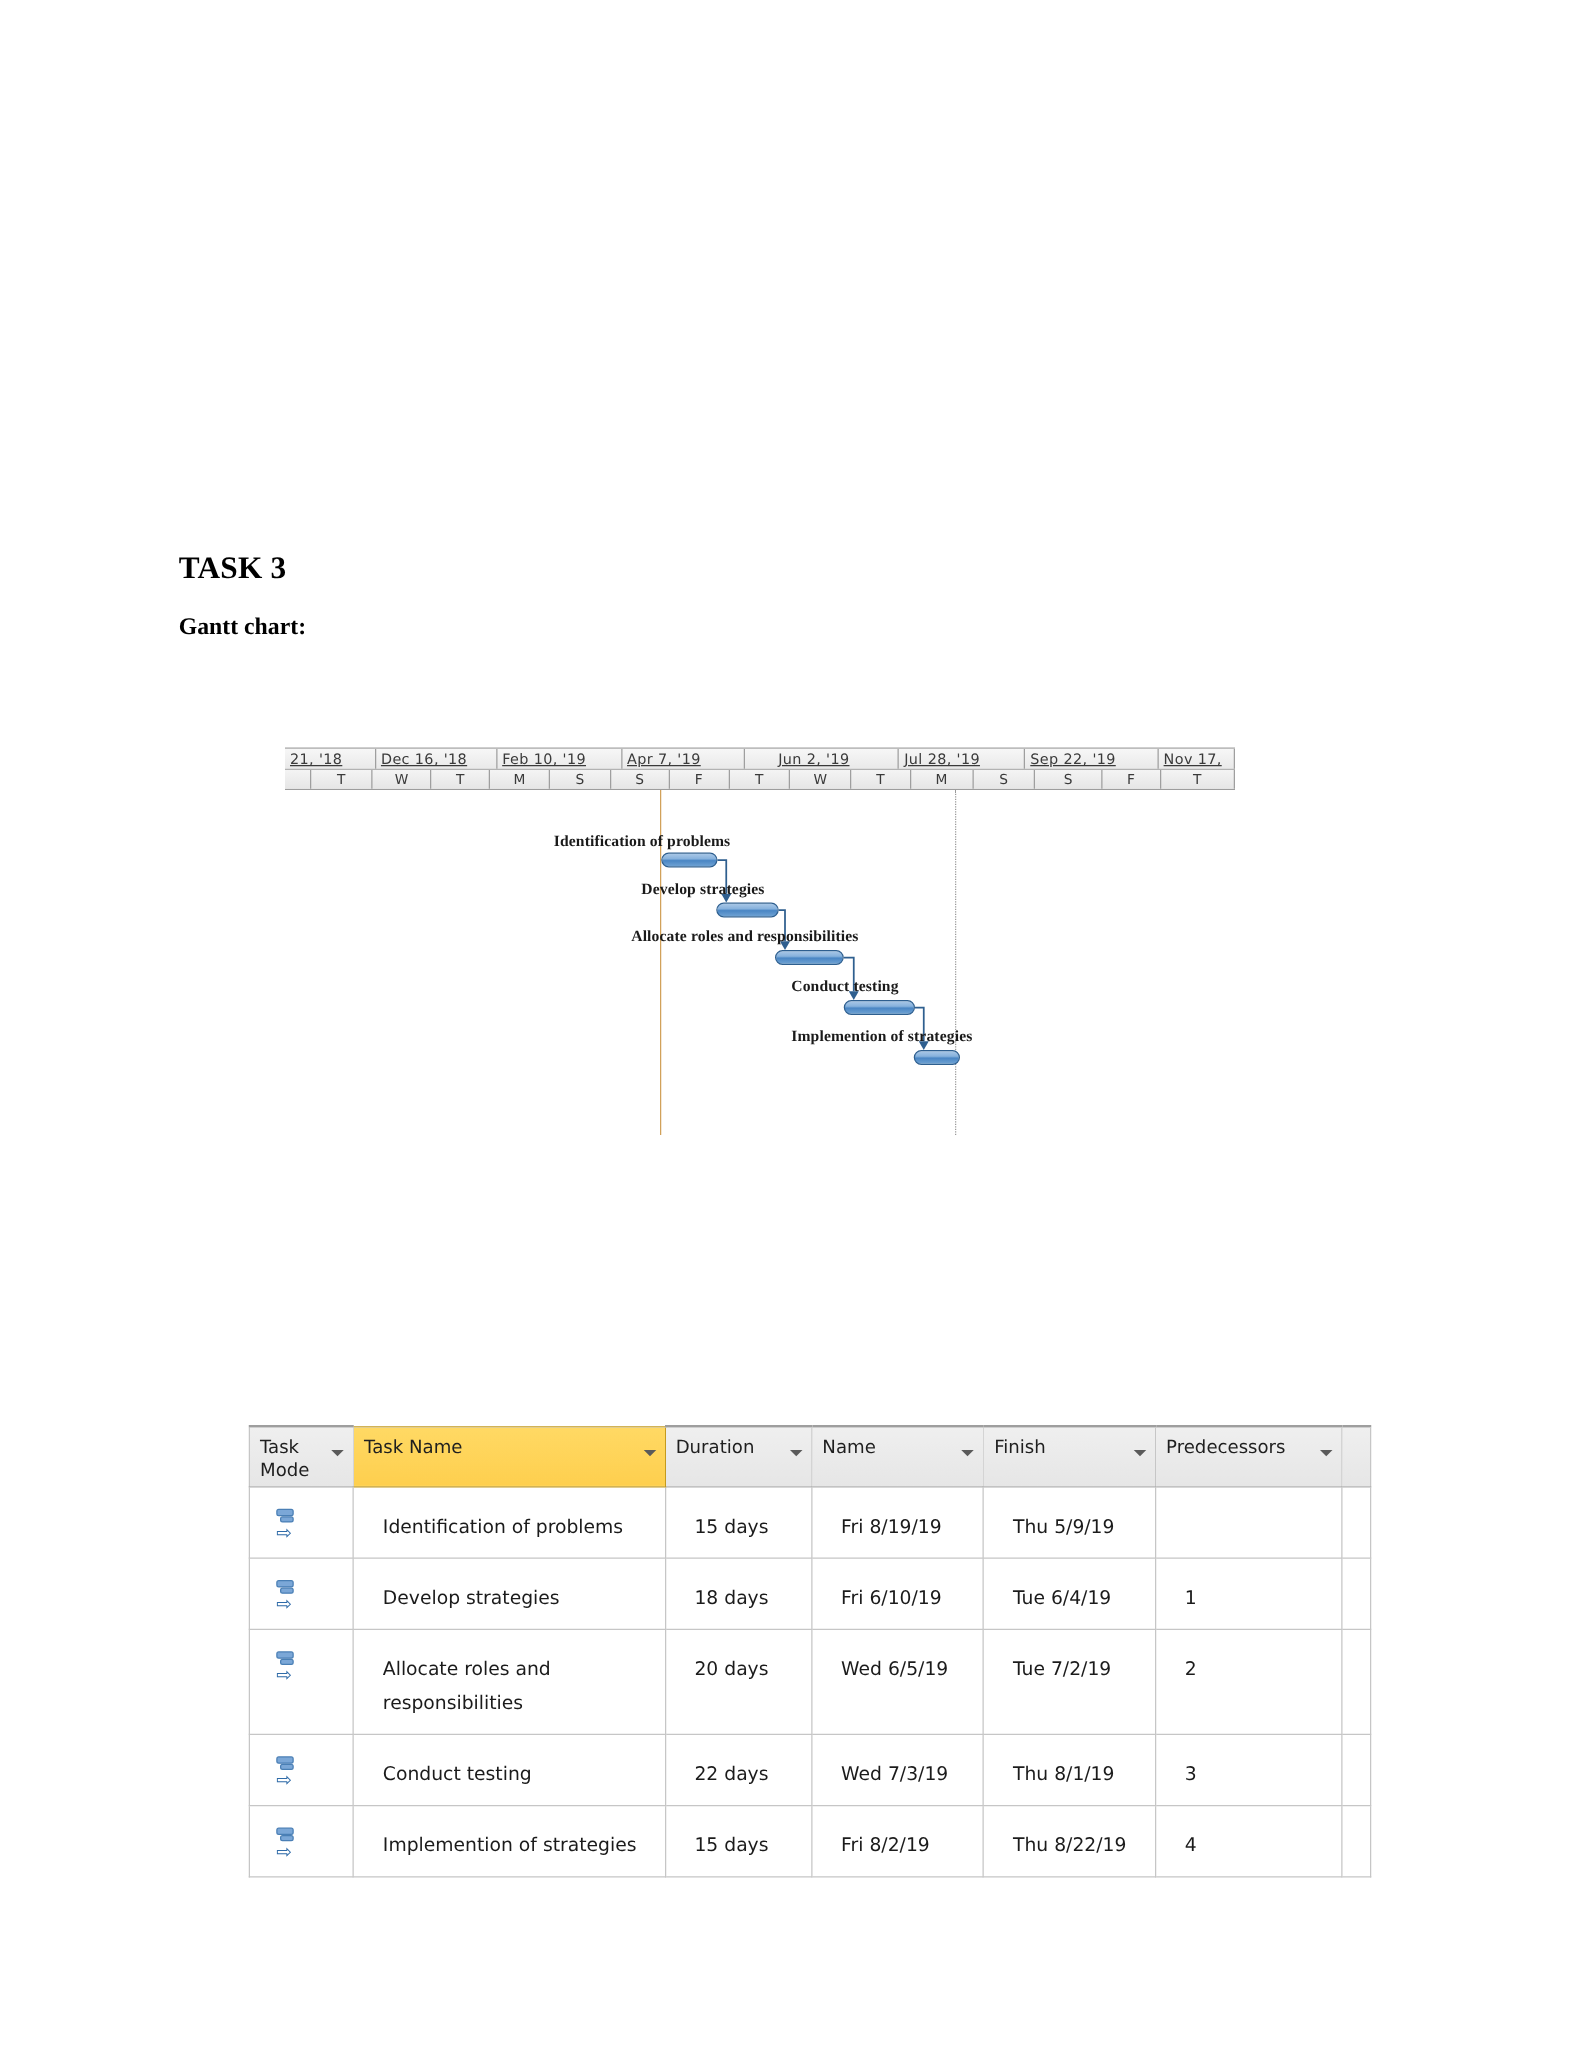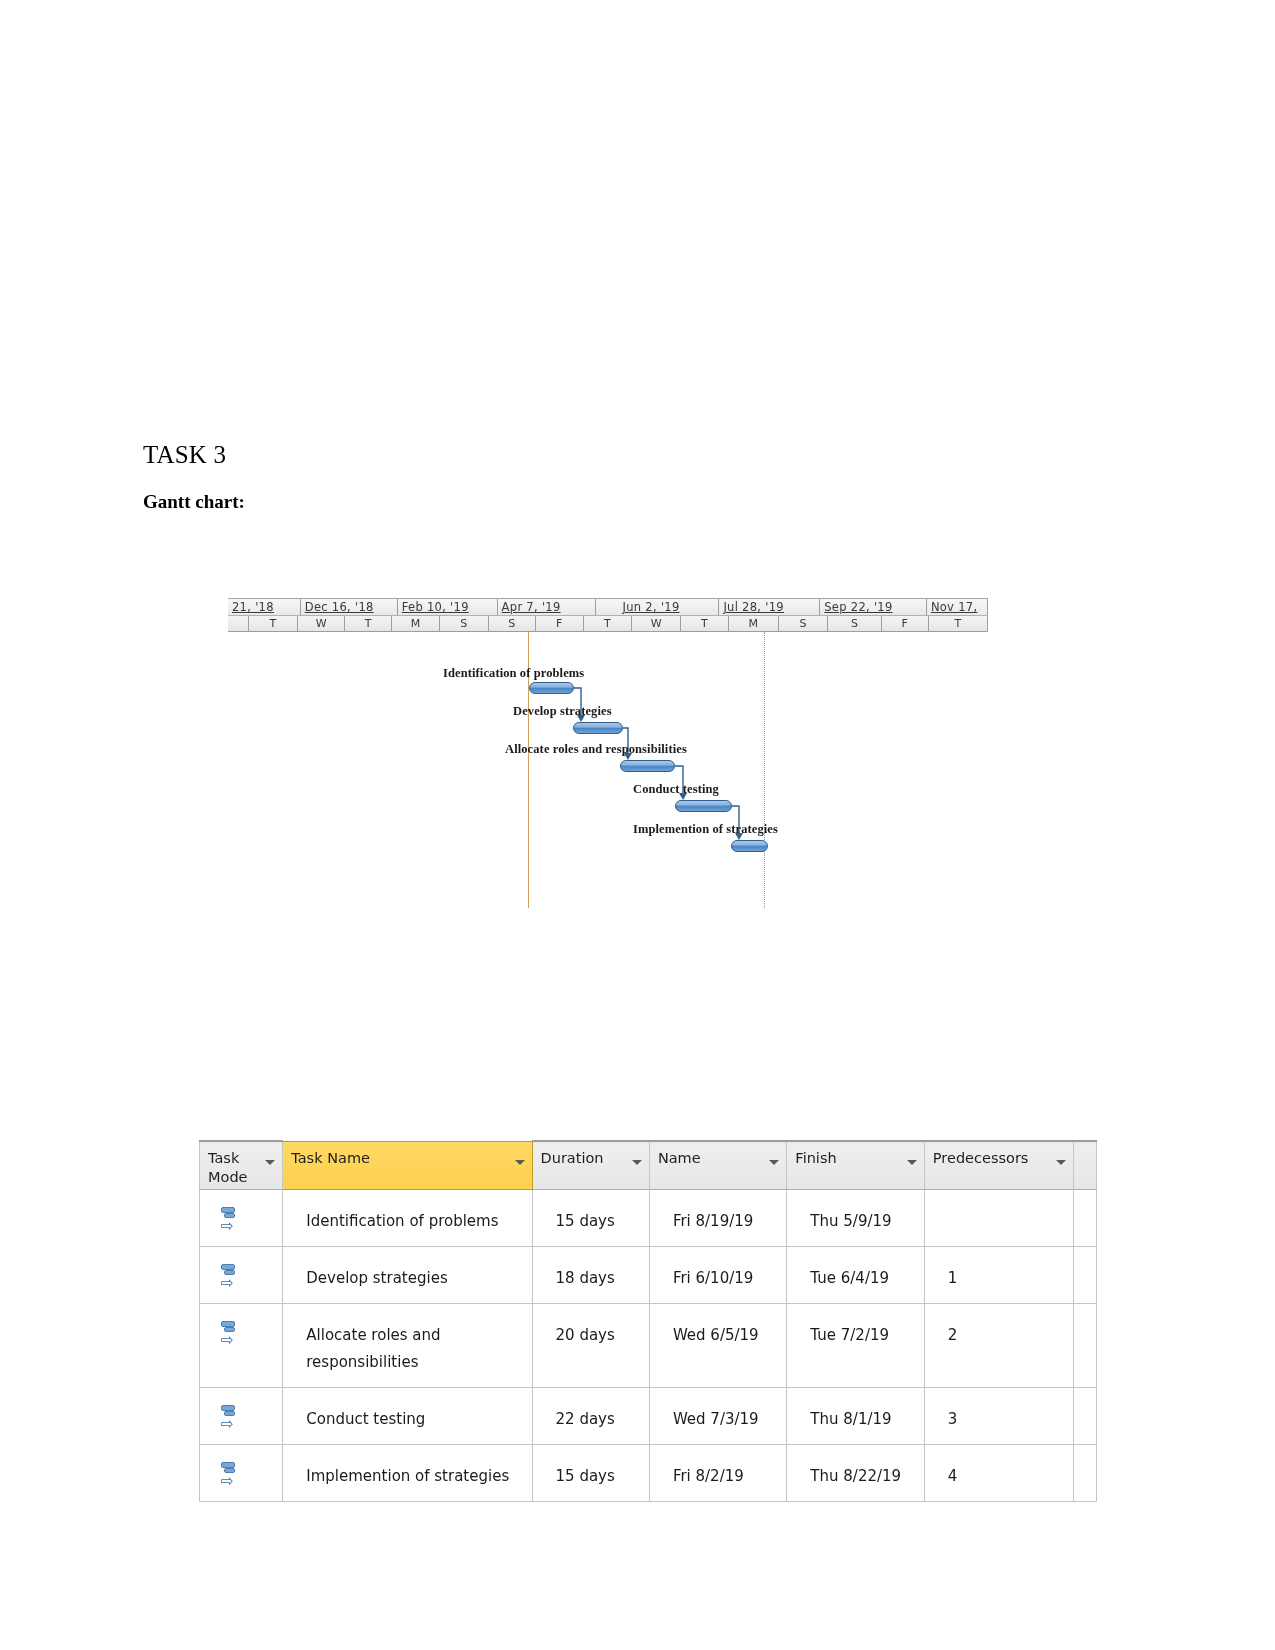--- a/index.html
+++ b/index.html
@@ -14,21 +14,21 @@
     font-family: "Liberation Sans", sans-serif;
     overflow: hidden;
   }
 
   
   #doc-heading {
     position: absolute;
     left: 143px;
     top: 441px;
     font-family: "Liberation Serif", serif;
-    font-weight: normal;
+    font-weight: bold;
     font-size: 25px;
     color: #000000;
     letter-spacing: 0.2px;
     text-align: right;
   }
   #doc-subheading {
     position: absolute;
     left: 143px;
     top: 491px;
     font-family: "Liberation Serif", serif;

